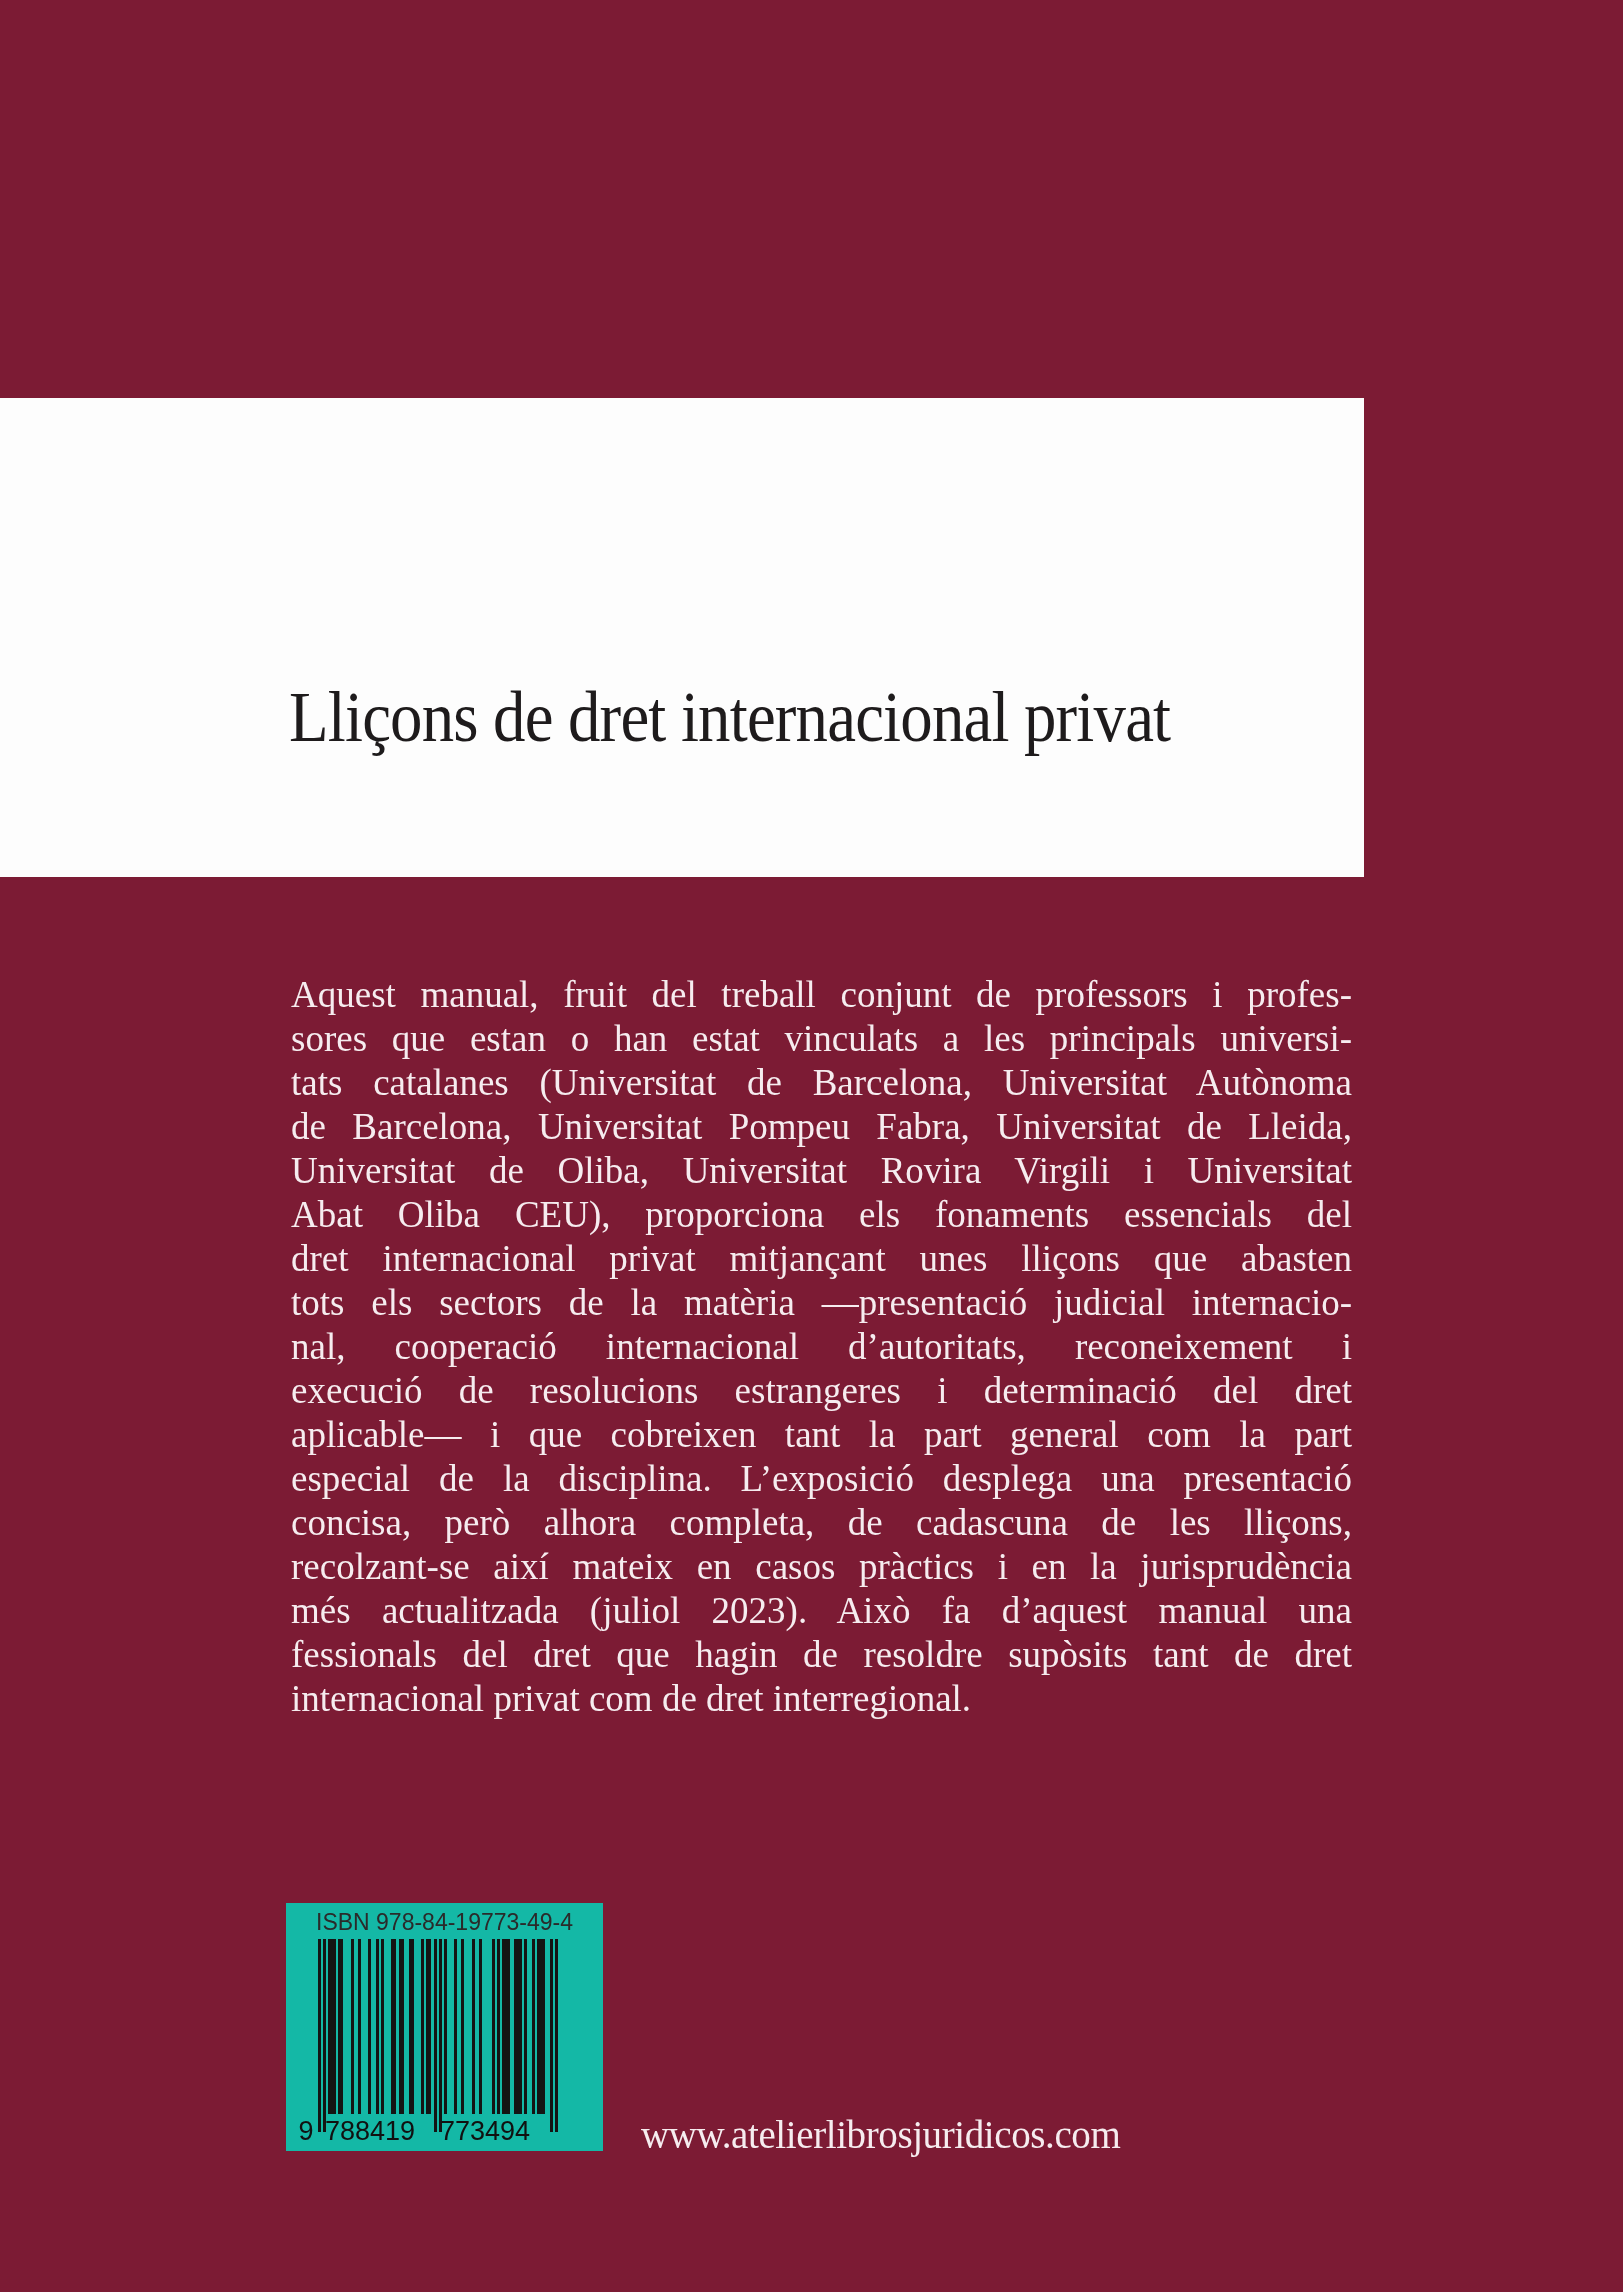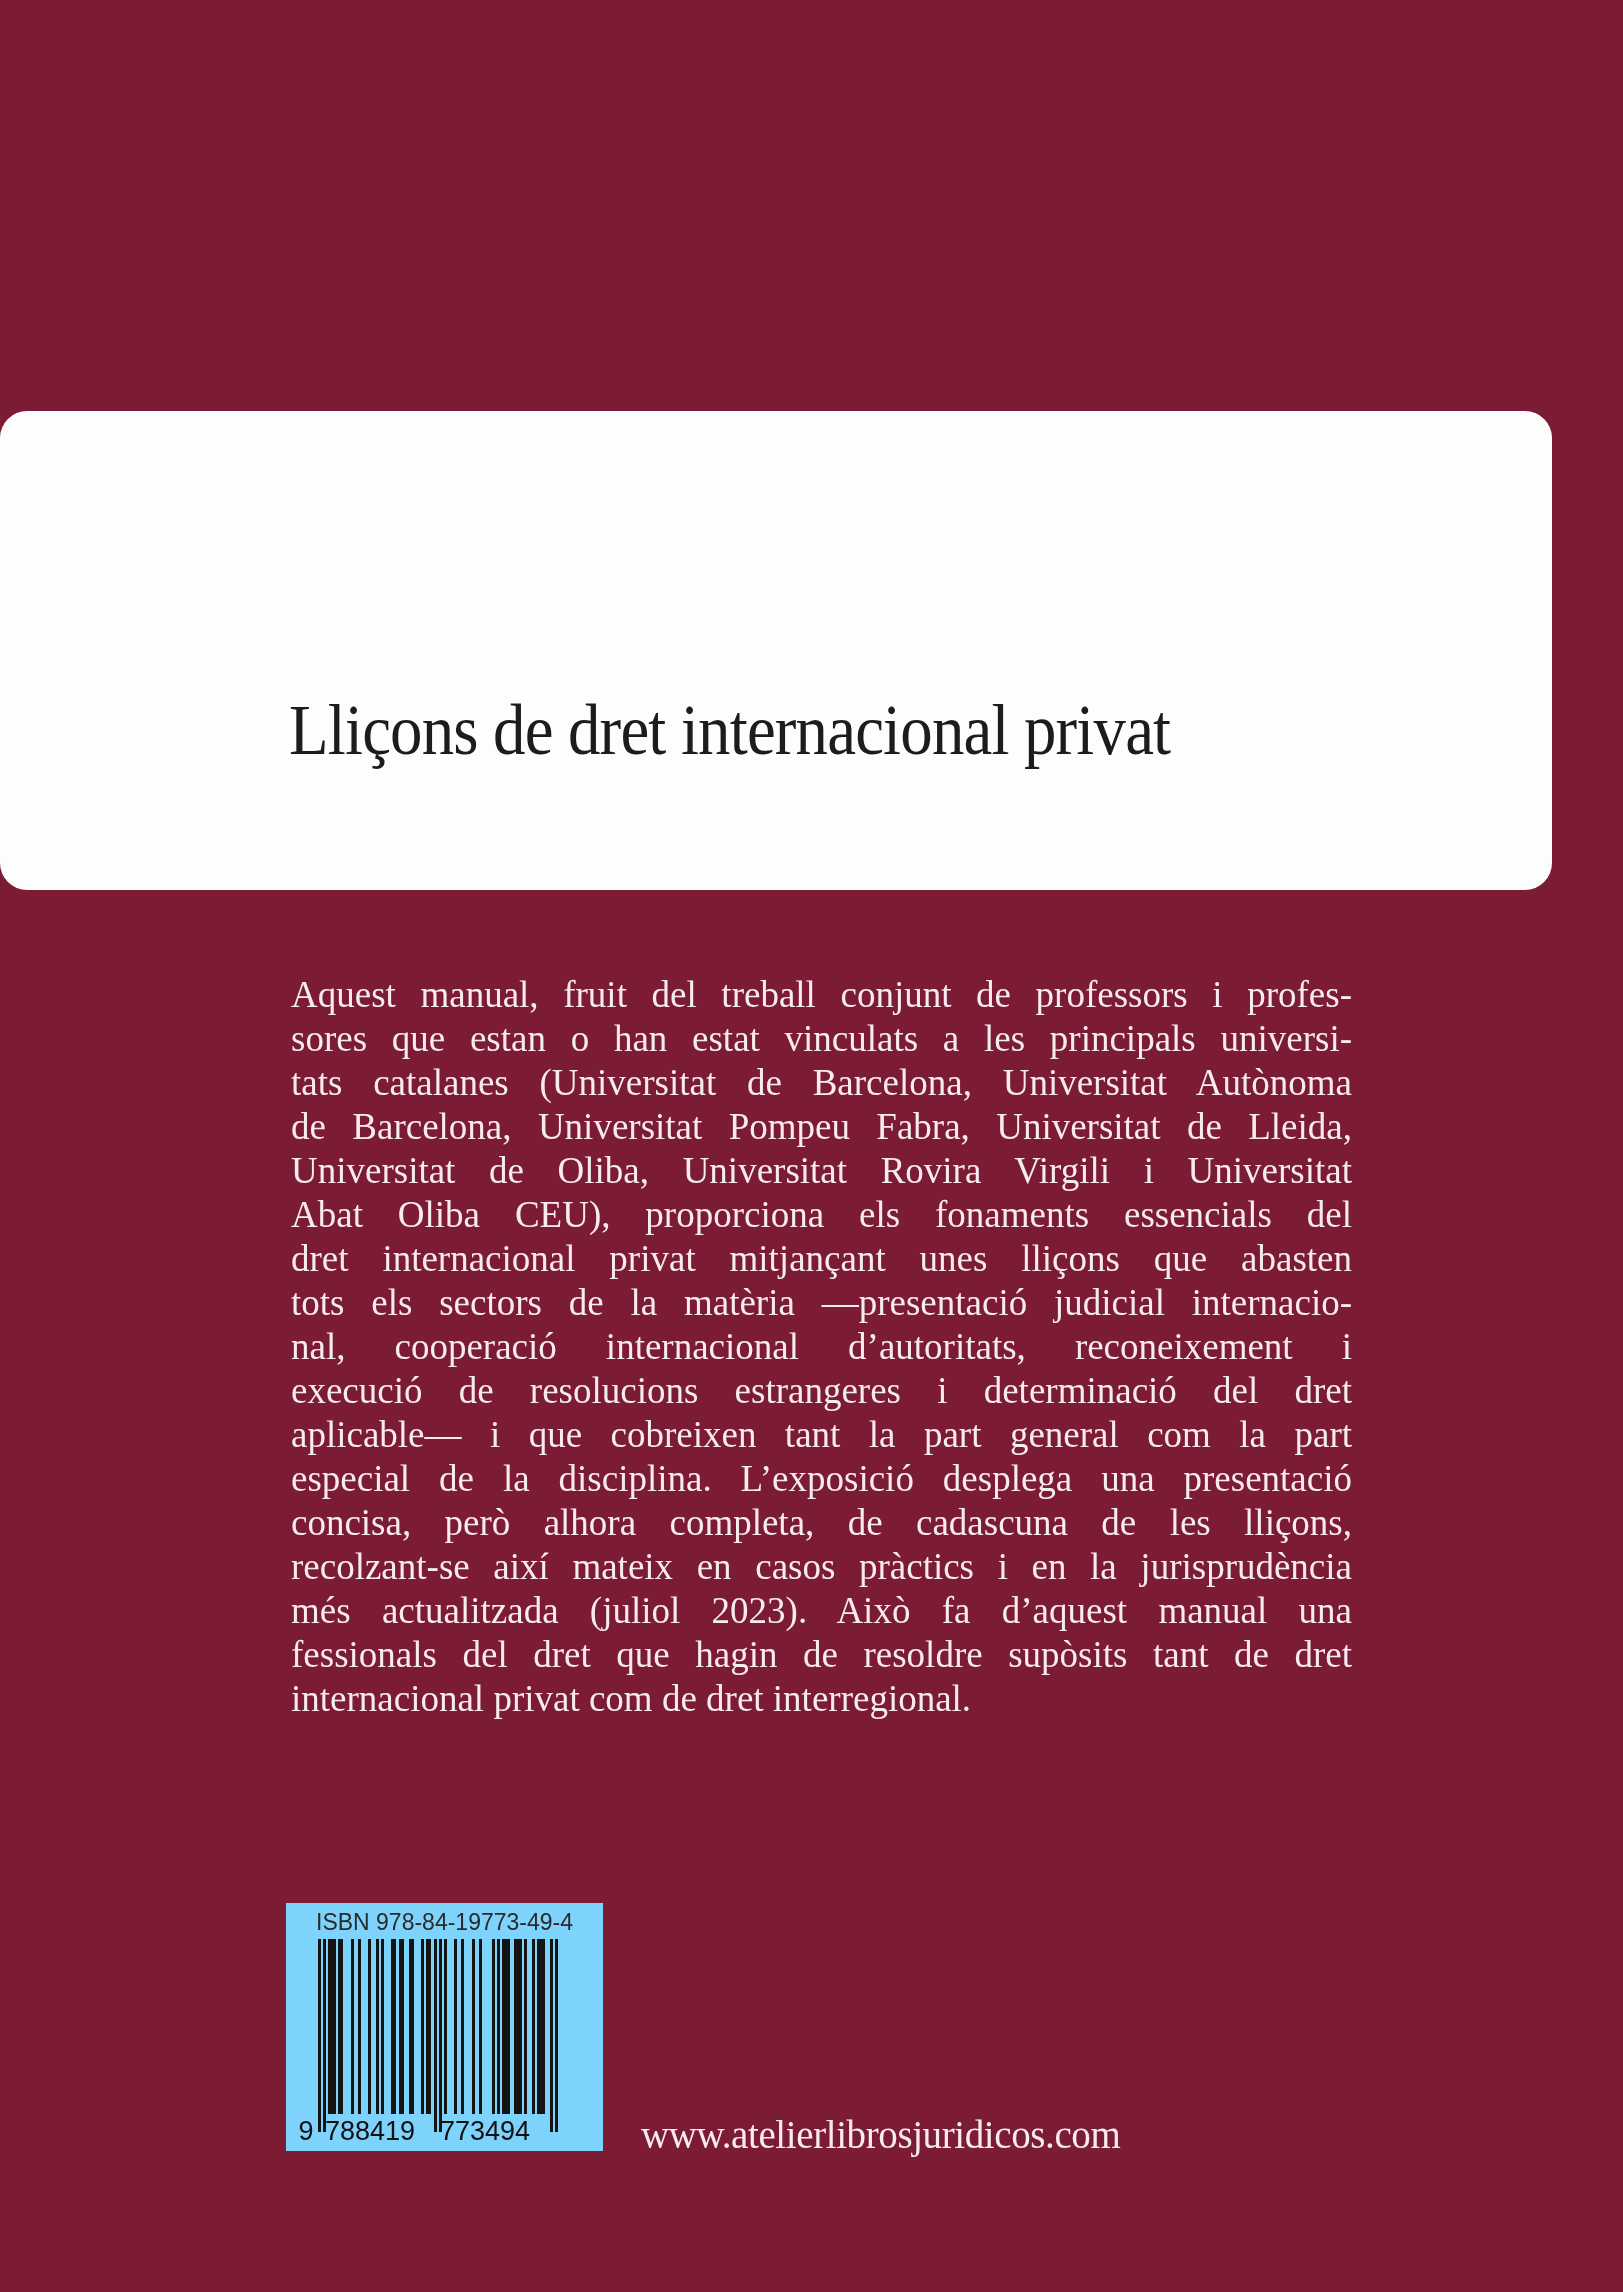--- a/index.html
+++ b/index.html
@@ -11,23 +11,22 @@
     --isbn-ink:#2a2a2a;
   }
   html,body{margin:0;padding:0;}
   body{
     width:1624px;height:2293px;
     background:var(--maroon);
     position:relative;overflow:hidden;
     font-family:"Liberation Serif", serif;
   }
   .white-band{
-    position:absolute;left:0;top:411px;width:1552px;height:479px;
+    position:absolute;left:0;top:398px;width:1364px;height:479px;
     background:var(--band);
-    border-radius:27px;
   }
   .title{
     position:absolute;left:289px;top:283px;margin:0;
     font-size:72px;font-weight:normal;line-height:1;
     color:var(--title-ink);
     letter-spacing:-0.9px;white-space:nowrap;
     transform:scaleX(0.9);transform-origin:left top;
   }
   .description{
     position:absolute;left:291px;top:973px;width:1061px;
@@ -35,21 +34,21 @@
     color:var(--body-ink);
   }
   .para-line{
     text-align:justify;
     text-align-last:justify;
     white-space:normal;
   }
   .para-line.last-line{text-align-last:left;}
   .barcode-box{
     position:absolute;left:286px;top:1903px;width:317px;height:248px;
-    background:#7dd3fc;
+    background:#14b8a6;
   }
   .isbn-label{
     position:absolute;left:0;top:6.3px;width:100%;
     text-align:center;
     font-family:"Liberation Sans", sans-serif;
     font-size:23px;letter-spacing:0px;
     color:var(--isbn-ink);
   }
   .bars{position:absolute;left:32px;top:36px;width:239px;height:193px;}
   .bar{position:absolute;top:0;background:var(--bar-ink);}

